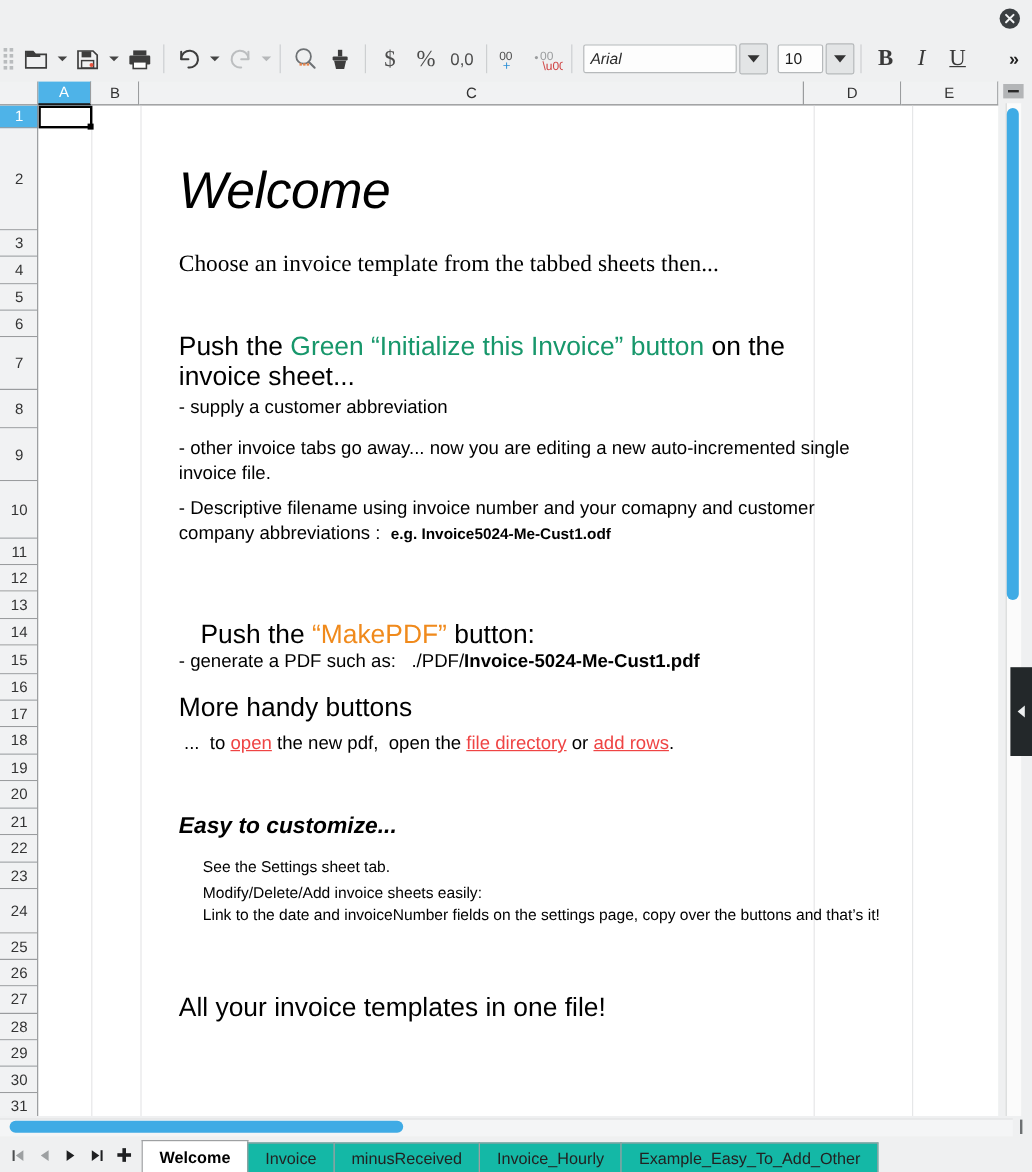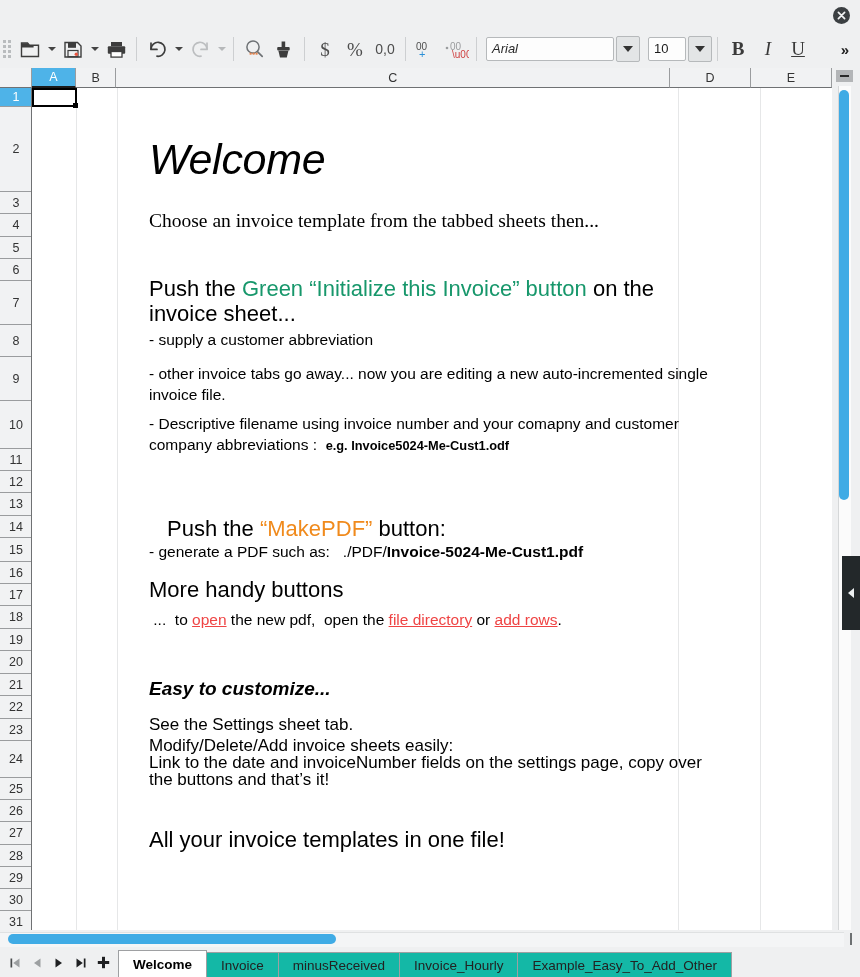--- a/index.html
+++ b/index.html
@@ -154,21 +154,21 @@
   }
 
   .content {
     position: absolute; left: 85px; top: 0; width: 700px;
   }
   .txt { color: #000; position: absolute; white-space: pre-wrap; }
   .t-welcome { font-size: 43px; font-style: italic; letter-spacing: -0.3px; }
   .t-22 { font-size: 19.5px; font-family: Liberation Serif, serif; }
   .t-20 { font-size: 22px; }
   .t-16 { font-size: 15.5px; }
-  .t-13 { font-size: 17px; }
+  .t-13 { font-size: 13px; margin-left: 20px; }
   .t-13b { font-size: 12.8px; font-weight: bold; }
   .t-easy { font-size: 19px; font-style: italic; font-weight: bold; }
   .green { color: #17976b; }
   .orange { color: #f08a1c; }
   .yellow { color: #ef4444; text-decoration: underline; }
   .bold { font-weight: bold; }
 
   
   .vscroll {
     position: absolute; right: 0; top: 68px; width: 28px; bottom: 39px;

